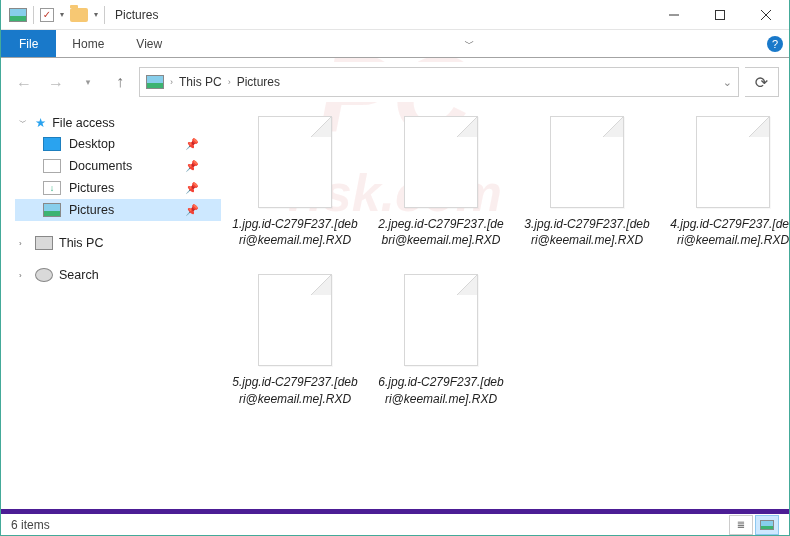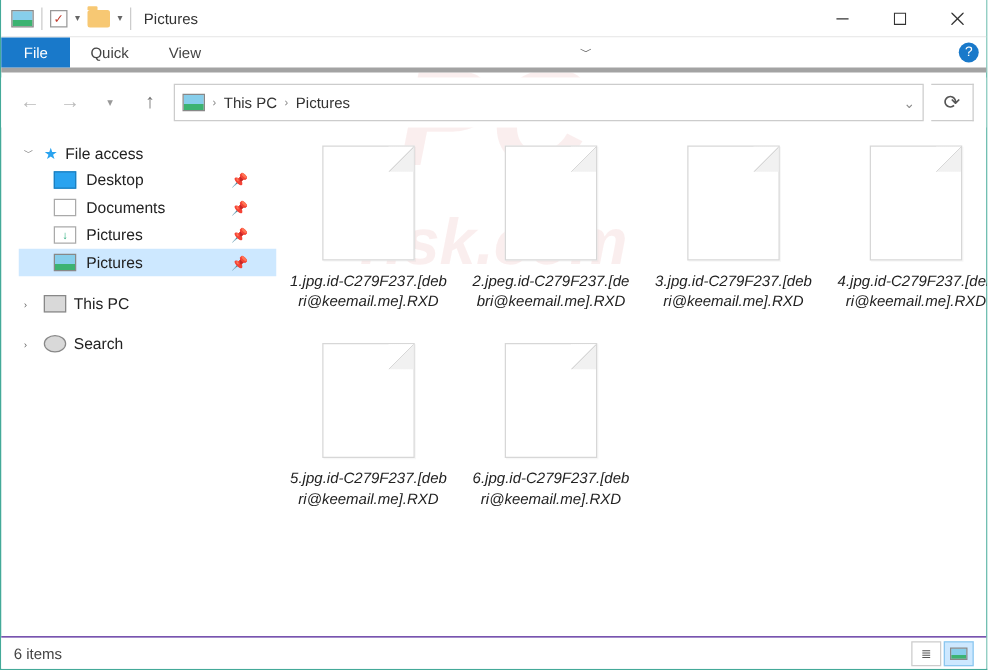--- a/index.html
+++ b/index.html
@@ -17,21 +17,21 @@
 .tb-sep { width: 1px; height: 18px; background: #ccc; }
 .tb-check { width: 14px; height: 14px; border: 1px solid #999; background: #fff; display: inline-flex; align-items: center; justify-content: center; color: #c0392b; font-size: 10px; }
 .tb-folder { width: 18px; height: 14px; background: #f7c873; border-radius: 2px; position: relative; }
 .tb-folder::before { content: ""; position: absolute; top: -3px; left: 0; width: 8px; height: 3px; background: #f7c873; border-radius: 1px 1px 0 0; }
 .tb-dd { font-size: 8px; color: #666; }
 .tb-title { margin-left: 10px; font-size: 12px; color: #333; }
 .tb-controls { margin-left: auto; display: flex; }
 .tb-btn { width: 46px; height: 30px; display: flex; align-items: center; justify-content: center; color: #333; }
 
 
-.ribbon { height: 28px; display: flex; align-items: stretch; border-bottom: 4px solid #a3a3a3; background: #fff; }
+.ribbon { height: 28px; display: flex; align-items: stretch; border-bottom: 1px solid #a3a3a3; background: #fff; }
 .ribbon .file { background: #1979ca; color: #fff; padding: 0 18px; display: flex; align-items: center; font-size: 12px; }
 .ribbon .tab { padding: 0 16px; display: flex; align-items: center; font-size: 12px; color: #444; }
 .ribbon .help { margin-left: auto; width: 28px; display: flex; align-items: center; justify-content: center; }
 .help-badge { width: 16px; height: 16px; border-radius: 50%; background: #1979ca; color: #fff; font-size: 11px; display: flex; align-items: center; justify-content: center; }
 .ribbon .chev { width: 28px; display: flex; align-items: center; justify-content: center; font-size: 10px; color: #555; }
 
 
 .navrow { height: 40px; display: flex; align-items: center; padding: 0 10px; gap: 6px; background: #fff; margin-top: 4px; }
 .navbtn { width: 26px; height: 26px; display: flex; align-items: center; justify-content: center; color: #777; }
 .navbtn.disabled { color: #bbb; }
@@ -63,21 +63,21 @@
 .ic.net { background: #d9d9d9; border: 1px solid #888; border-radius: 50%; }
 
 .content { flex: 1; padding: 14px 10px 0 10px; overflow: auto; font-style: italic; }
 .grid { display: grid; grid-template-columns: repeat(4, 128px); gap: 26px 18px; }
 .fileitem { display: flex; flex-direction: column; align-items: center; width: 128px; }
 .thumb { width: 74px; height: 92px; background: #fff; border: 1px solid #d7d7d7; position: relative; box-shadow: 1px 1px 0 rgba(0,0,0,0.03); }
 .thumb::before { content: ""; position: absolute; top: 0; right: 0; width: 20px; height: 20px; background: linear-gradient(135deg, #fff 0 49%, #d7d7d7 50% 52%, #f1f1f1 52% 100%); }
 .fname { margin-top: 8px; font-size: 12px; color: #222; text-align: center; line-height: 1.35; word-break: break-all; max-height: 52px; overflow: hidden; }
 
 
-.status { height: 26px; border-top: 1px solid #4c1d95; background: #fff; display: flex; align-items: center; padding: 0 10px; font-size: 12px; color: #444; gap: 8px; }
+.status { height: 26px; border-top: 5px solid #4c1d95; background: #fff; display: flex; align-items: center; padding: 0 10px; font-size: 12px; color: #444; gap: 8px; }
 .status .viewbtns { margin-left: auto; display: flex; gap: 2px; }
 .viewbtn { width: 24px; height: 20px; border: 1px solid #ccc; display: flex; align-items: center; justify-content: center; font-size: 10px; color: #555; }
 .viewbtn.active { background: #cde8ff; border-color: #8cc7ef; }
 </style>
 </head>
 <body>
 
 <div class="watermark">
   <svg width="640" height="240" viewBox="0 0 640 240">
     <text x="50%" y="55%" text-anchor="middle" font-size="110" font-weight="700" font-style="italic" fill="#c33">PC</text>
@@ -113,21 +113,21 @@
           <svg width="10" height="10">
             <line x1="0" y1="0" x2="10" y2="10" stroke="currentColor"></line>
             <line x1="10" y1="0" x2="0" y2="10" stroke="currentColor"></line>
           </svg>
         </div>
     </div>
   </div>
 
   <div class="ribbon">
     <div class="file">File</div>
-    <div class="tab">Quick</div>
+    <div class="tab">Home</div>
     <div class="tab">View</div>
     <div class="chev" style="margin-left:auto">﹀</div>
     <div class="help">
         <span class="help-badge">?</span>
       </div>
   </div>
 
   <div class="navrow">
     <div class="navbtn disabled">←</div>
     <div class="navbtn disabled">→</div>

